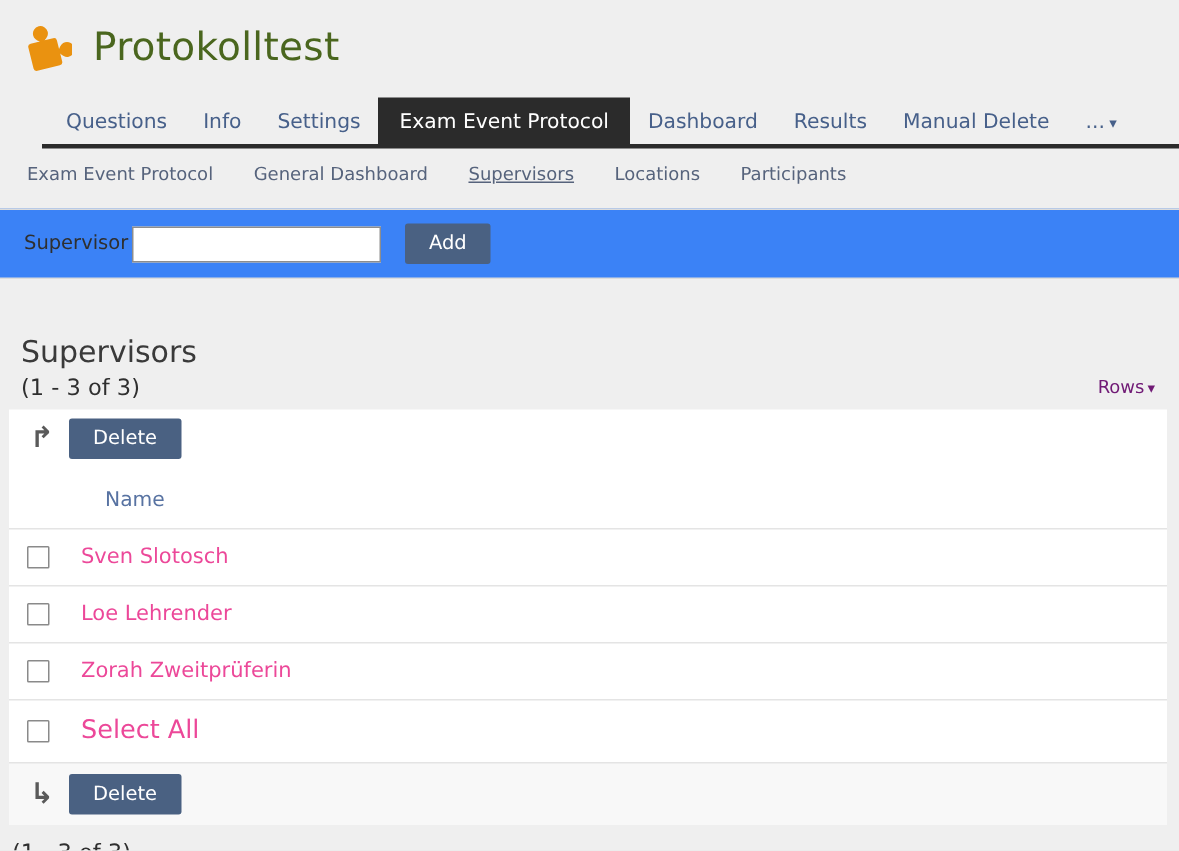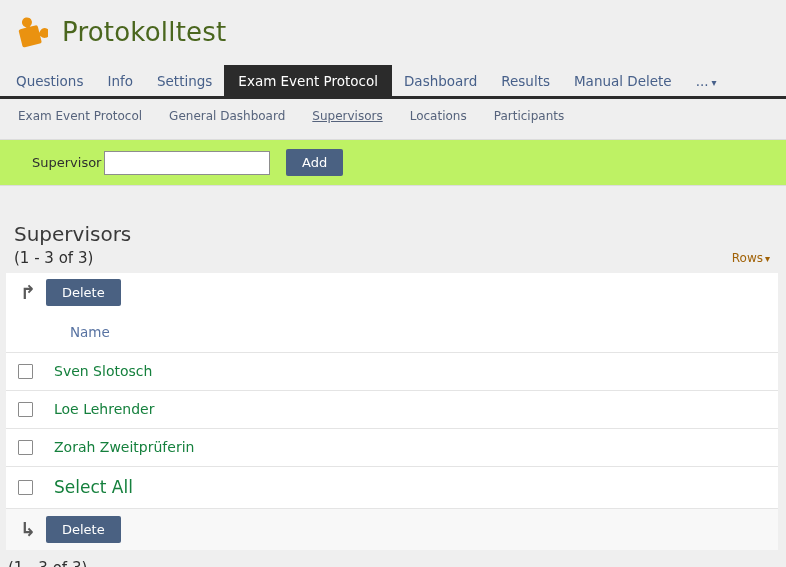--- a/index.html
+++ b/index.html
@@ -11,81 +11,81 @@
   }
 
   
   .header { display: flex; align-items: center; padding: 15px 16px 14px 14px; }
   .logo { width: 34px; height: 34px; margin-right: 14px; flex: 0 0 auto; }
   .page-title { font-size: 26px; font-weight: normal; color: #4a661e; letter-spacing: 0.2px; }
 
   
   .tabbar {
     display: flex; align-items: flex-end; padding: 0 0 0 4px;
-    border-bottom: 3px solid #2b2b2b; margin-top: 2px;
+    border-bottom: 3px solid #2b2b2b; margin-top: 2px; margin-left: 28px;
   }
   .tab {
     padding: 6px 12px 7px; font-size: 13.5px; color: #47608a;
     cursor: pointer; white-space: nowrap;
   }
   .tab.active { background: #2b2b2b; color: #ffffff; padding: 8px 14px 7px; }
   .tab .caret { font-size: 10px; color: #47608a; margin-left: 3px; }
 
   
   .subtabbar { display: flex; gap: 27px; padding: 10px 0 9px 18px; }
   .subtab { font-size: 12px; color: #56637c; cursor: pointer; white-space: nowrap; }
   .subtab.active { text-decoration: underline; }
 
   
   .form-row {
-    margin-top: 7px; background: #bef264;
+    margin-top: 7px; background: #3b82f6;
     border-top: 1px solid #dcdcdc; border-bottom: 1px solid #dcdcdc;
-    display: flex; align-items: center; padding: 9px 32px;
+    display: flex; align-items: center; padding: 9px 16px;
   }
   .form-label { font-size: 13px; color: #2f2f2f; width: 72px; flex: 0 0 auto; }
   .form-input {
     width: 166px; height: 24px; border: 1px solid #8d8d8d; background: #fff;
     font-size: 13px; padding: 0 5px; border-radius: 0;
   }
   .btn {
     background: #4a6182; color: #ffffff; border: none; font-size: 13px;
     padding: 6px 16px; border-radius: 2px; cursor: pointer;
     font-family: "DejaVu Sans", "Liberation Sans", sans-serif;
   }
   .form-row .btn { margin-left: 16px; }
 
   
   .section-title { margin: 36px 16px 0 14px; font-size: 20px; color: #3a3a3a; font-weight: normal; }
   .meta-row {
     display: flex; justify-content: space-between; align-items: center;
     padding: 3px 16px 6px 14px;
   }
   .range-text { font-size: 15px; color: #2f2f2f; }
-  .rows-dropdown { font-size: 12px; color: #a16207; cursor: pointer; }
+  .rows-dropdown { font-size: 12px; color: #701a75; cursor: pointer; }
   .rows-dropdown .caret { font-size: 10px; margin-left: 2px; }
 
   
   .table { margin: 0 8px 0 6px; background: #ffffff; }
   .tbl-toolbar { display: flex; align-items: center; padding: 6px 10px; }
   .arrow-glyph {
     font-size: 19px; color: #5a5a5a; width: 24px; text-align: center;
     line-height: 1; margin-right: 6px; font-weight: bold;
   }
   .thead-row { padding: 10px 10px 11px 48px; margin-left: 16px; }
   .col-header { font-size: 13.5px; color: #5873a2; cursor: pointer; }
   .trow {
     display: flex; align-items: center; padding: 10px 10px 11px 12px;
     border-top: 1px solid #e4e4e4;
   }
   .trow input[type="checkbox"] {
     appearance: none; -webkit-appearance: none;
     width: 15px; height: 15px; border: 1px solid #8a8a8a; background: #fff;
     border-radius: 1px; cursor: pointer; flex: 0 0 auto;
   }
-  .cell-name { font-size: 14px; color: #15803d; margin-left: 21px; }
+  .cell-name { font-size: 14px; color: #ec4899; margin-left: 21px; }
   .trow.select-all .cell-name { font-size: 17px; }
   .tbl-toolbar.bottom {
     border-top: 1px solid #e4e4e4; background: #f8f8f8; padding: 7px 10px;
   }
   .bottom-count { padding: 8px 10px 0 8px; }
 </style>
 </head>
 <body>
 
 <div class="app">

